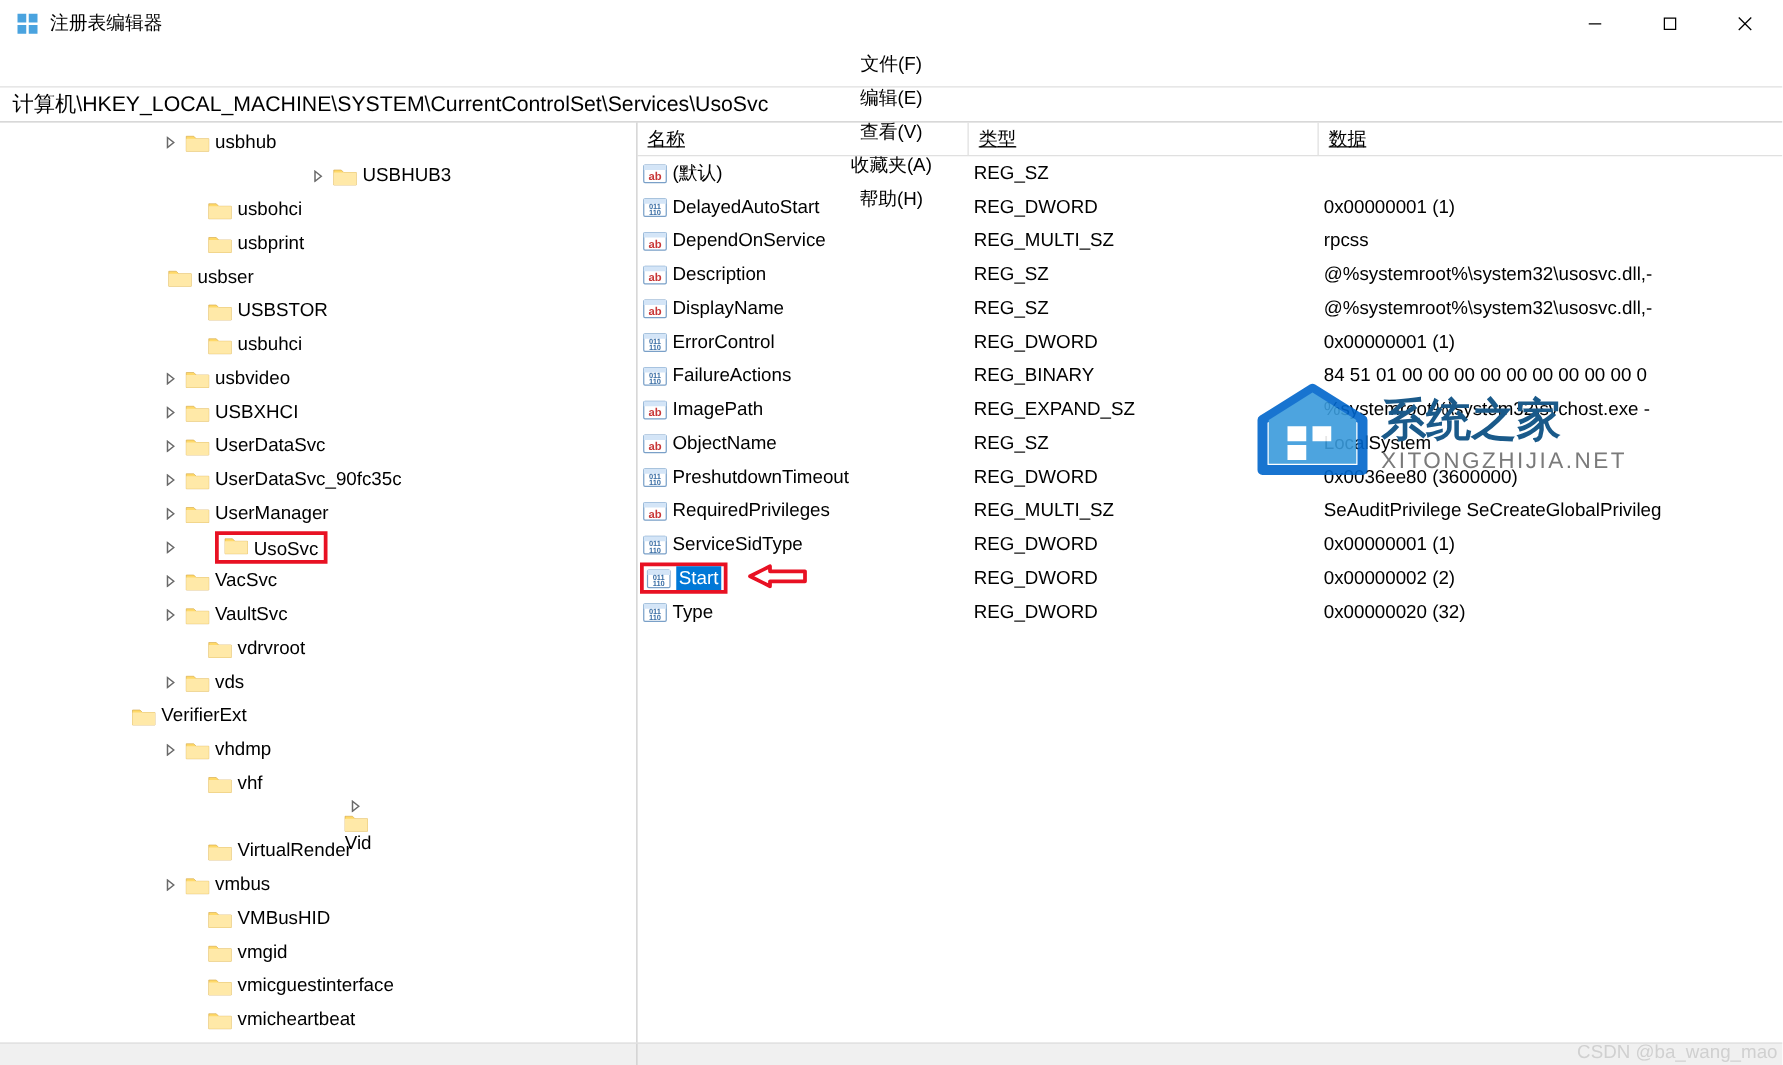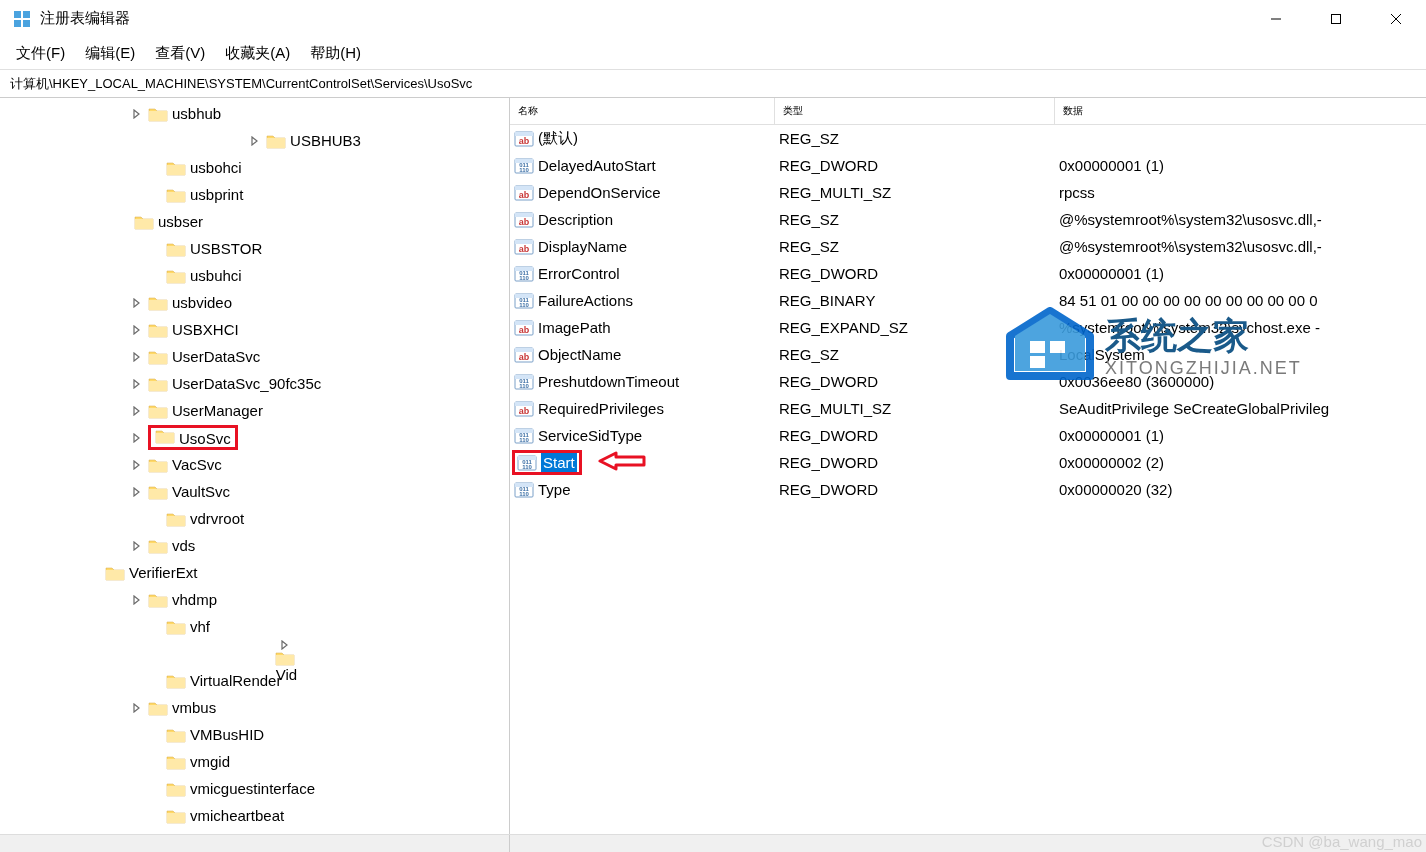--- a/index.html
+++ b/index.html
@@ -6,42 +6,42 @@
     body { font-family: "Segoe UI", "Microsoft YaHei", sans-serif; font-size: 14px; background: #fff; overflow: hidden; width: 1426px; height: 852px; }
     
     
     .titlebar { height: 38px; display: flex; align-items: center; border-bottom: 1px solid transparent; }
     .titlebar-icon { width: 20px; height: 20px; margin: 0 8px 0 12px; display: inline-block; }
     .titlebar-text { flex: 1; font-size: 15px; }
     .window-controls { display: flex; height: 100%; }
     .win-btn { width: 60px; height: 100%; display: flex; align-items: center; justify-content: center; cursor: pointer; font-size: 13px; }
     
     
-    .menubar { height: 32px; display: flex; align-items: center; padding: 0 6px; border-bottom: 1px solid #e0e0e0; }
+    .menubar { height: 32px; display: flex; align-items: center; padding: 0 6px; border-bottom: 1px solid #e0e0e0; flex-direction: column; }
     .menu-item { padding: 4px 10px; cursor: pointer; font-size: 15px; }
     
     
-    .addressbar { height: 28px; border-bottom: 1px solid #cccccc; padding: 3px 10px; font-size: 13px; display: flex; align-items: center; }
+    .addressbar { height: 28px; border-bottom: 1px solid #cccccc; padding: 3px 10px; font-size: 17px; display: flex; align-items: center; }
     
     
     .main { display: flex; height: calc(852px - 38px - 32px - 28px - 18px); }
     
     
     .tree-panel { width: 510px; border-right: 1px solid #cccccc; overflow-y: scroll; overflow-x: hidden; position: relative; }
     .tree-content { padding-top: 2px; }
     .tree-row { height: 27px; display: flex; align-items: center; cursor: pointer; font-size: 15px; }
     .tree-expand { width: 14px; height: 14px; margin-right: 4px; display: flex; align-items: center; justify-content: center; color: #6a6a6a; font-size: 10px; }
     .folder-icon { width: 20px; height: 16px; margin-right: 4px; flex-shrink: 0; }
     .tree-label { white-space: nowrap; }
     .highlight-red { border: 3px solid #e81123; padding: 0 4px; margin: -3px 0; }
     
     
     .list-panel { flex: 1; display: flex; flex-direction: column; overflow: hidden; }
     .list-header { height: 27px; display: flex; border-bottom: 1px solid #e0e0e0; align-items: center; }
-    .list-header-cell { padding: 0 8px; height: 100%; display: flex; align-items: center; font-size: 10px; border-right: 1px solid #e0e0e0; }
+    .list-header-cell { padding: 0 8px; height: 100%; display: flex; align-items: center; font-size: 15px; border-right: 1px solid #e0e0e0; text-decoration: underline; }
     .list-body { flex: 1; overflow-y: auto; overflow-x: scroll; }
     .list-row { height: 27px; display: flex; align-items: center; cursor: pointer; font-size: 15px; }
     .list-row.selected .cell-name-text { background: #0078d7; color: #fff; padding: 1px 2px; }
     .cell-name { width: 265px; padding-left: 4px; display: flex; align-items: center; flex-shrink: 0; }
     .cell-type { width: 280px; padding-left: 4px; flex-shrink: 0; }
     .cell-data { flex: 1; padding-left: 4px; white-space: nowrap; }
     .value-icon { width: 20px; height: 18px; margin-right: 4px; flex-shrink: 0; }
     .start-box { border: 3px solid #e81123; margin: -3px 2px -3px -2px; padding: 0 2px; display: inline-flex; align-items: center; }
     
     
@@ -240,21 +240,21 @@
           <span class="tree-expand">
             <svg width="10" height="10">
               <path d="M2 1 L7 5 L2 9 Z" fill="none" stroke="#6a6a6a" stroke-width="1.2"></path>
             </svg>
           </span>
           <span class="folder-icon"><svg width="20" height="16">
               <use href="#folder-svg"></use>
             </svg></span>
           <span class="tree-label">UserManager</span>
         </div>
-        <div class="tree-row" style="padding-left: 130px;">
+        <div class="tree-row" style="padding-left: 130px; gap: 24px;">
           <span class="tree-expand">
             <svg width="10" height="10">
               <path d="M2 1 L7 5 L2 9 Z" fill="none" stroke="#6a6a6a" stroke-width="1.2"></path>
             </svg>
           </span>
           <span class="highlight-red"><span class="folder-icon"><svg width="20" height="16">
                 <use href="#folder-svg"></use>
               </svg></span><span class="tree-label">UsoSvc</span></span>
         </div>
         <div class="tree-row" style="padding-left: 130px;">

